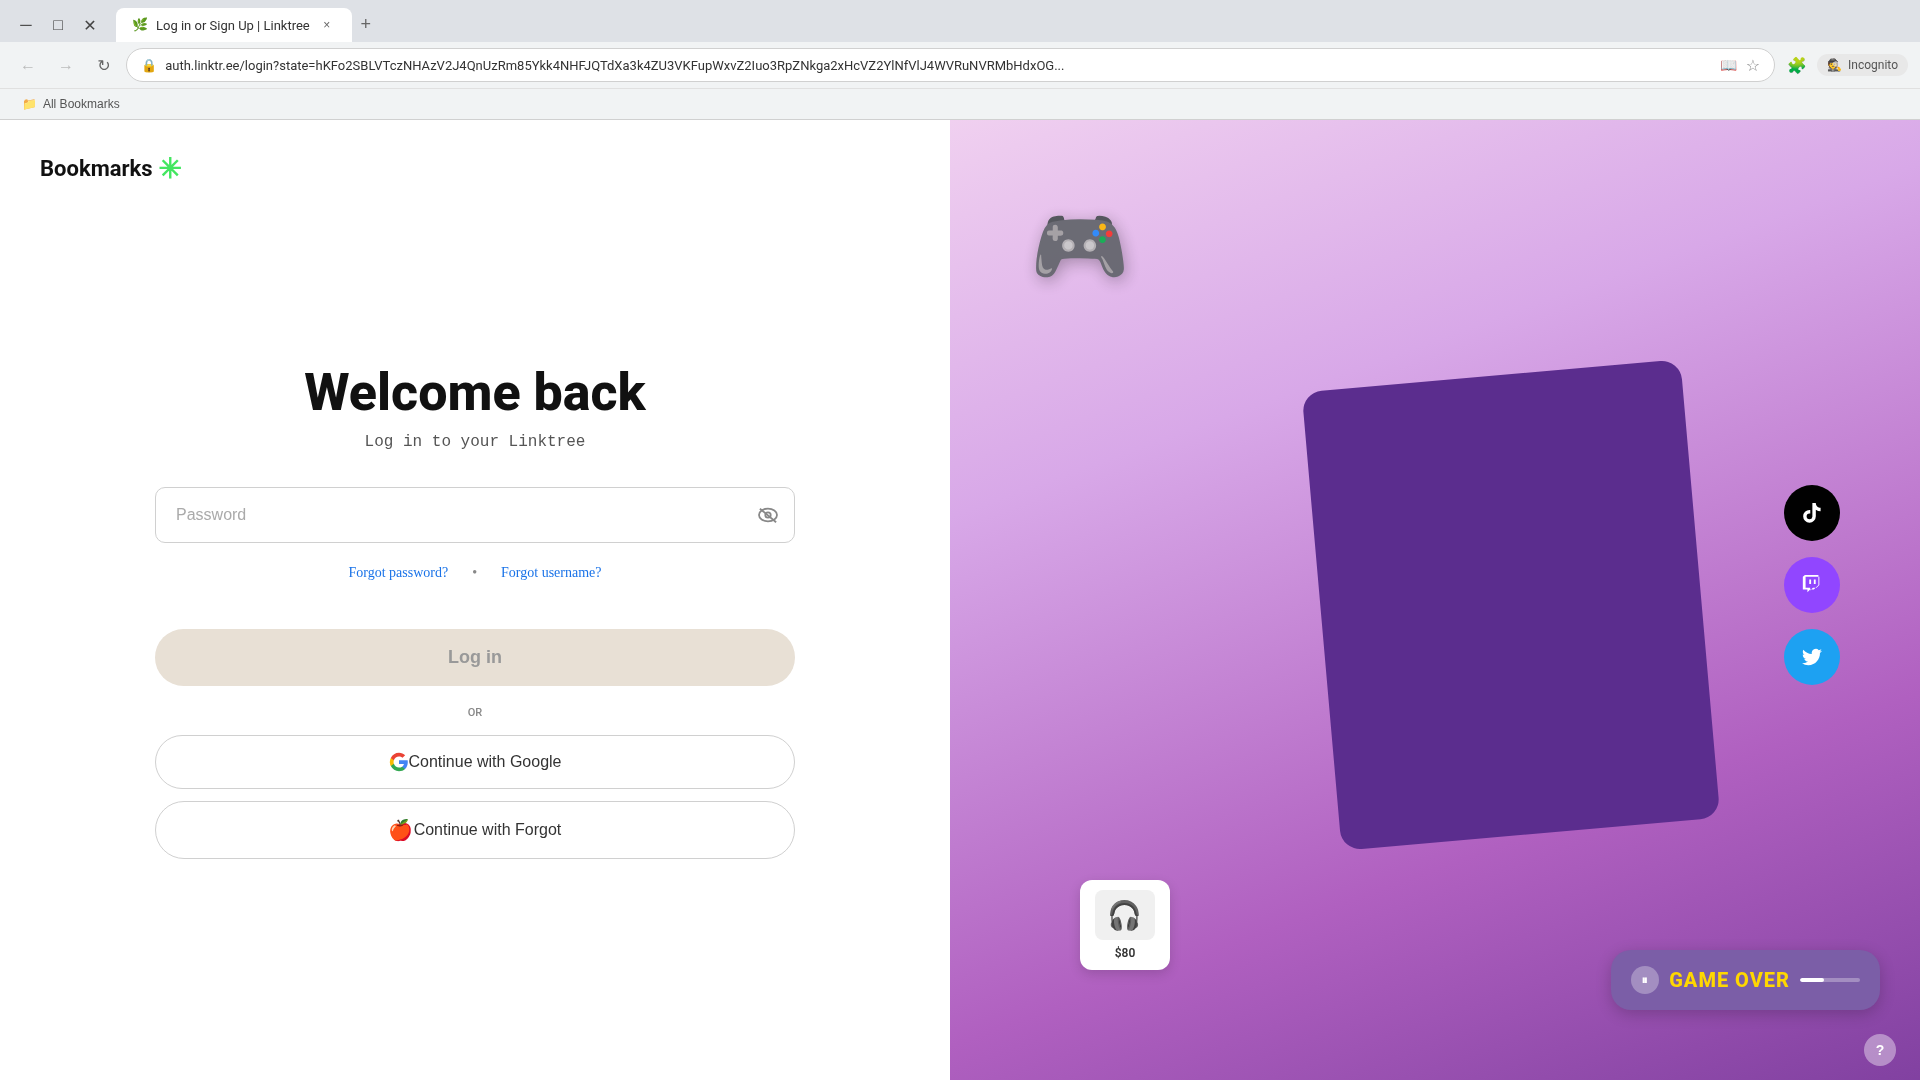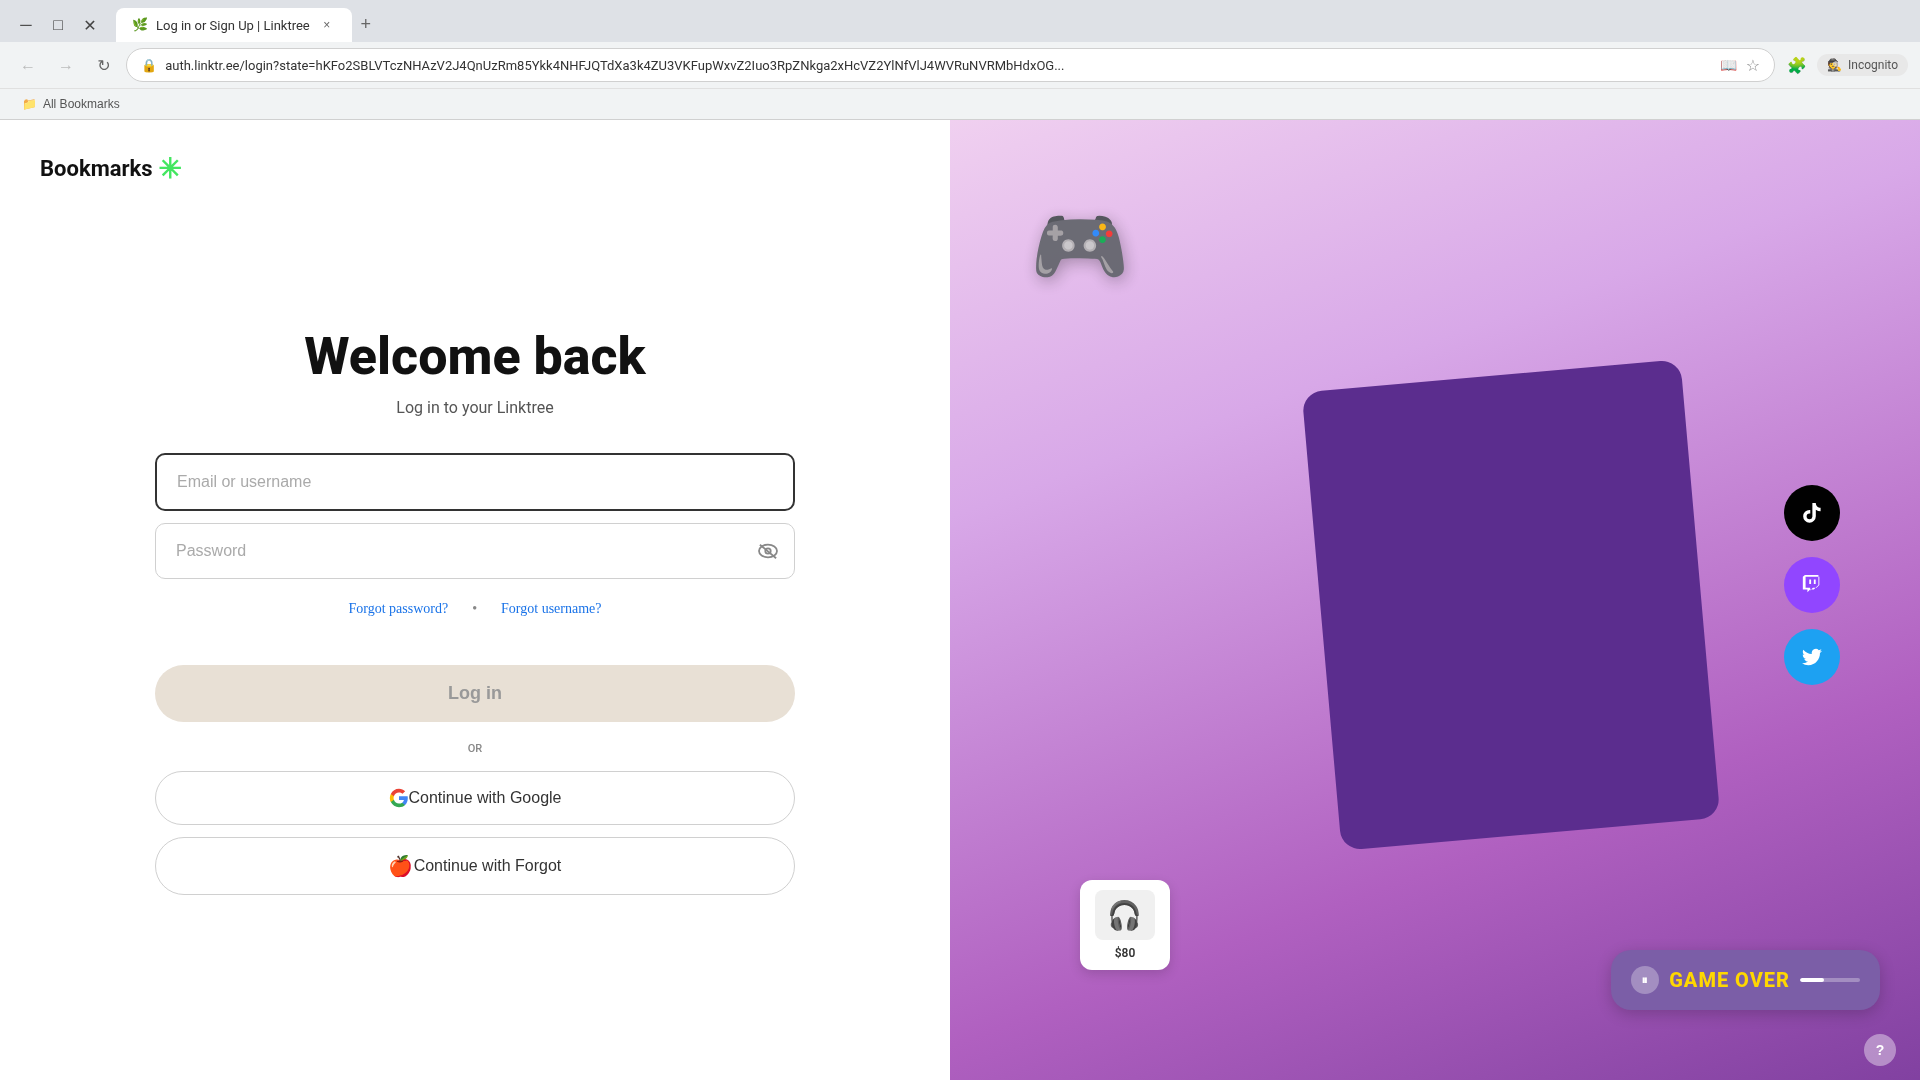--- a/index.html
+++ b/index.html
@@ -211,20 +211,21 @@
       text-align: center;
       margin-bottom: 12px;
       line-height: 1.1;
     }
 
     .welcome-subtitle {
       font-size: 16px;
       color: #555;
       text-align: left;
       margin-bottom: 36px;
+      font-family: Liberation Mono, monospace;
     }
 
     .form-group {
       width: 100%;
       margin-bottom: 12px;
     }
 
     .form-input {
       width: 100%;
       padding: 18px 20px;
@@ -579,23 +580,20 @@
       <a class="logo" href="#">
         <span>Bookmarks</span>
         <span class="logo-asterisk">✳</span>
       </a>
     </div>
 
     <div class="form-area">
       <h1 class="welcome-title">Welcome back</h1>
       <p class="welcome-subtitle">Log in to your Linktree</p>
 
-      <div class="form-group">
-        <input class="form-input active-input" type="text" placeholder="Email or username" style="">
-      </div>
 
       <div class="form-group">
         <div class="password-wrapper">
           <input class="form-input" type="password" placeholder="Password" style="">
           <button class="password-toggle">
             <svg width="22" height="18" viewBox="0 0 24 20" fill="none" xmlns="http://www.w3.org/2000/svg">
               <ellipse cx="12" cy="10" rx="10" ry="7" stroke="#888" stroke-width="2" fill="none"></ellipse>
               <circle cx="12" cy="10" r="3" stroke="#888" stroke-width="2" fill="none"></circle>
               <line x1="3" y1="3" x2="21" y2="18" stroke="#888" stroke-width="2"></line>
             </svg>

